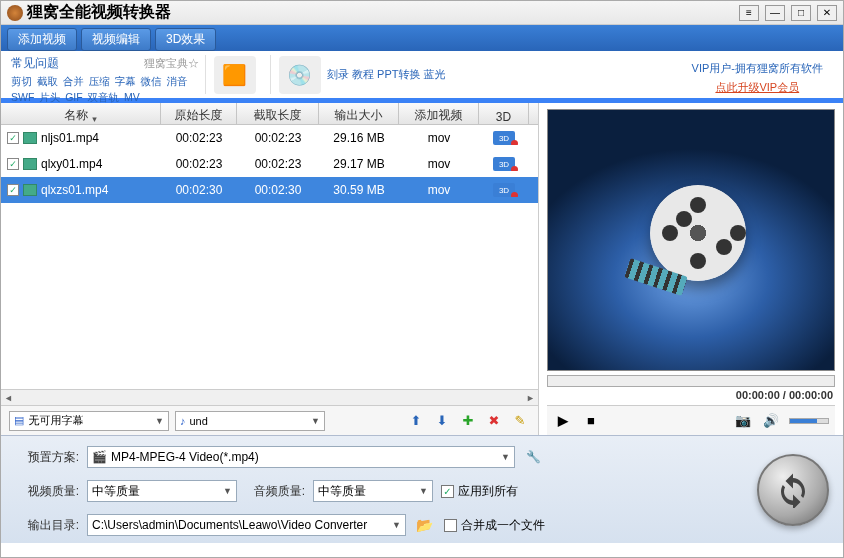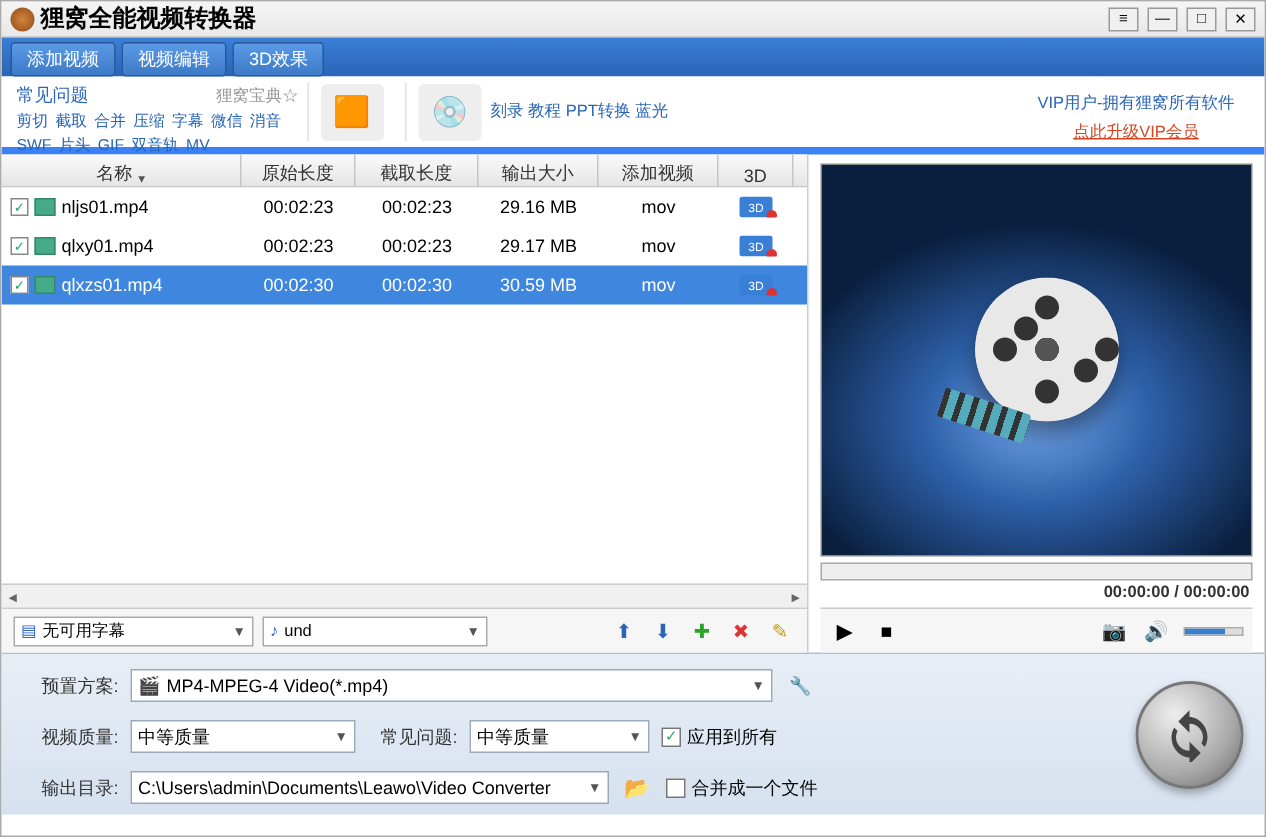--- a/index.html
+++ b/index.html
@@ -244,21 +244,21 @@
       </div>
       <div class="gear">🔧</div>
     </div>
 
     <div class="lbl">视频质量:</div>
     <div class="row2">
       <div class="fdrop" style="width:150px">
         <span>中等质量</span>
           <span class="arr">▼</span>
       </div>
-      <div class="lbl" style="width:60px;text-align:right">常见问题:</div>
+      <div class="lbl" style="width:60px;text-align:right">音频质量:</div>
       <div class="fdrop" style="width:120px">
         <span>中等质量</span>
           <span class="arr">▼</span>
       </div>
       <div class="chkbox">
         <div class="chk2" id="apply-chk">✓</div>
         <span>应用到所有</span>
       </div>
     </div>
 

